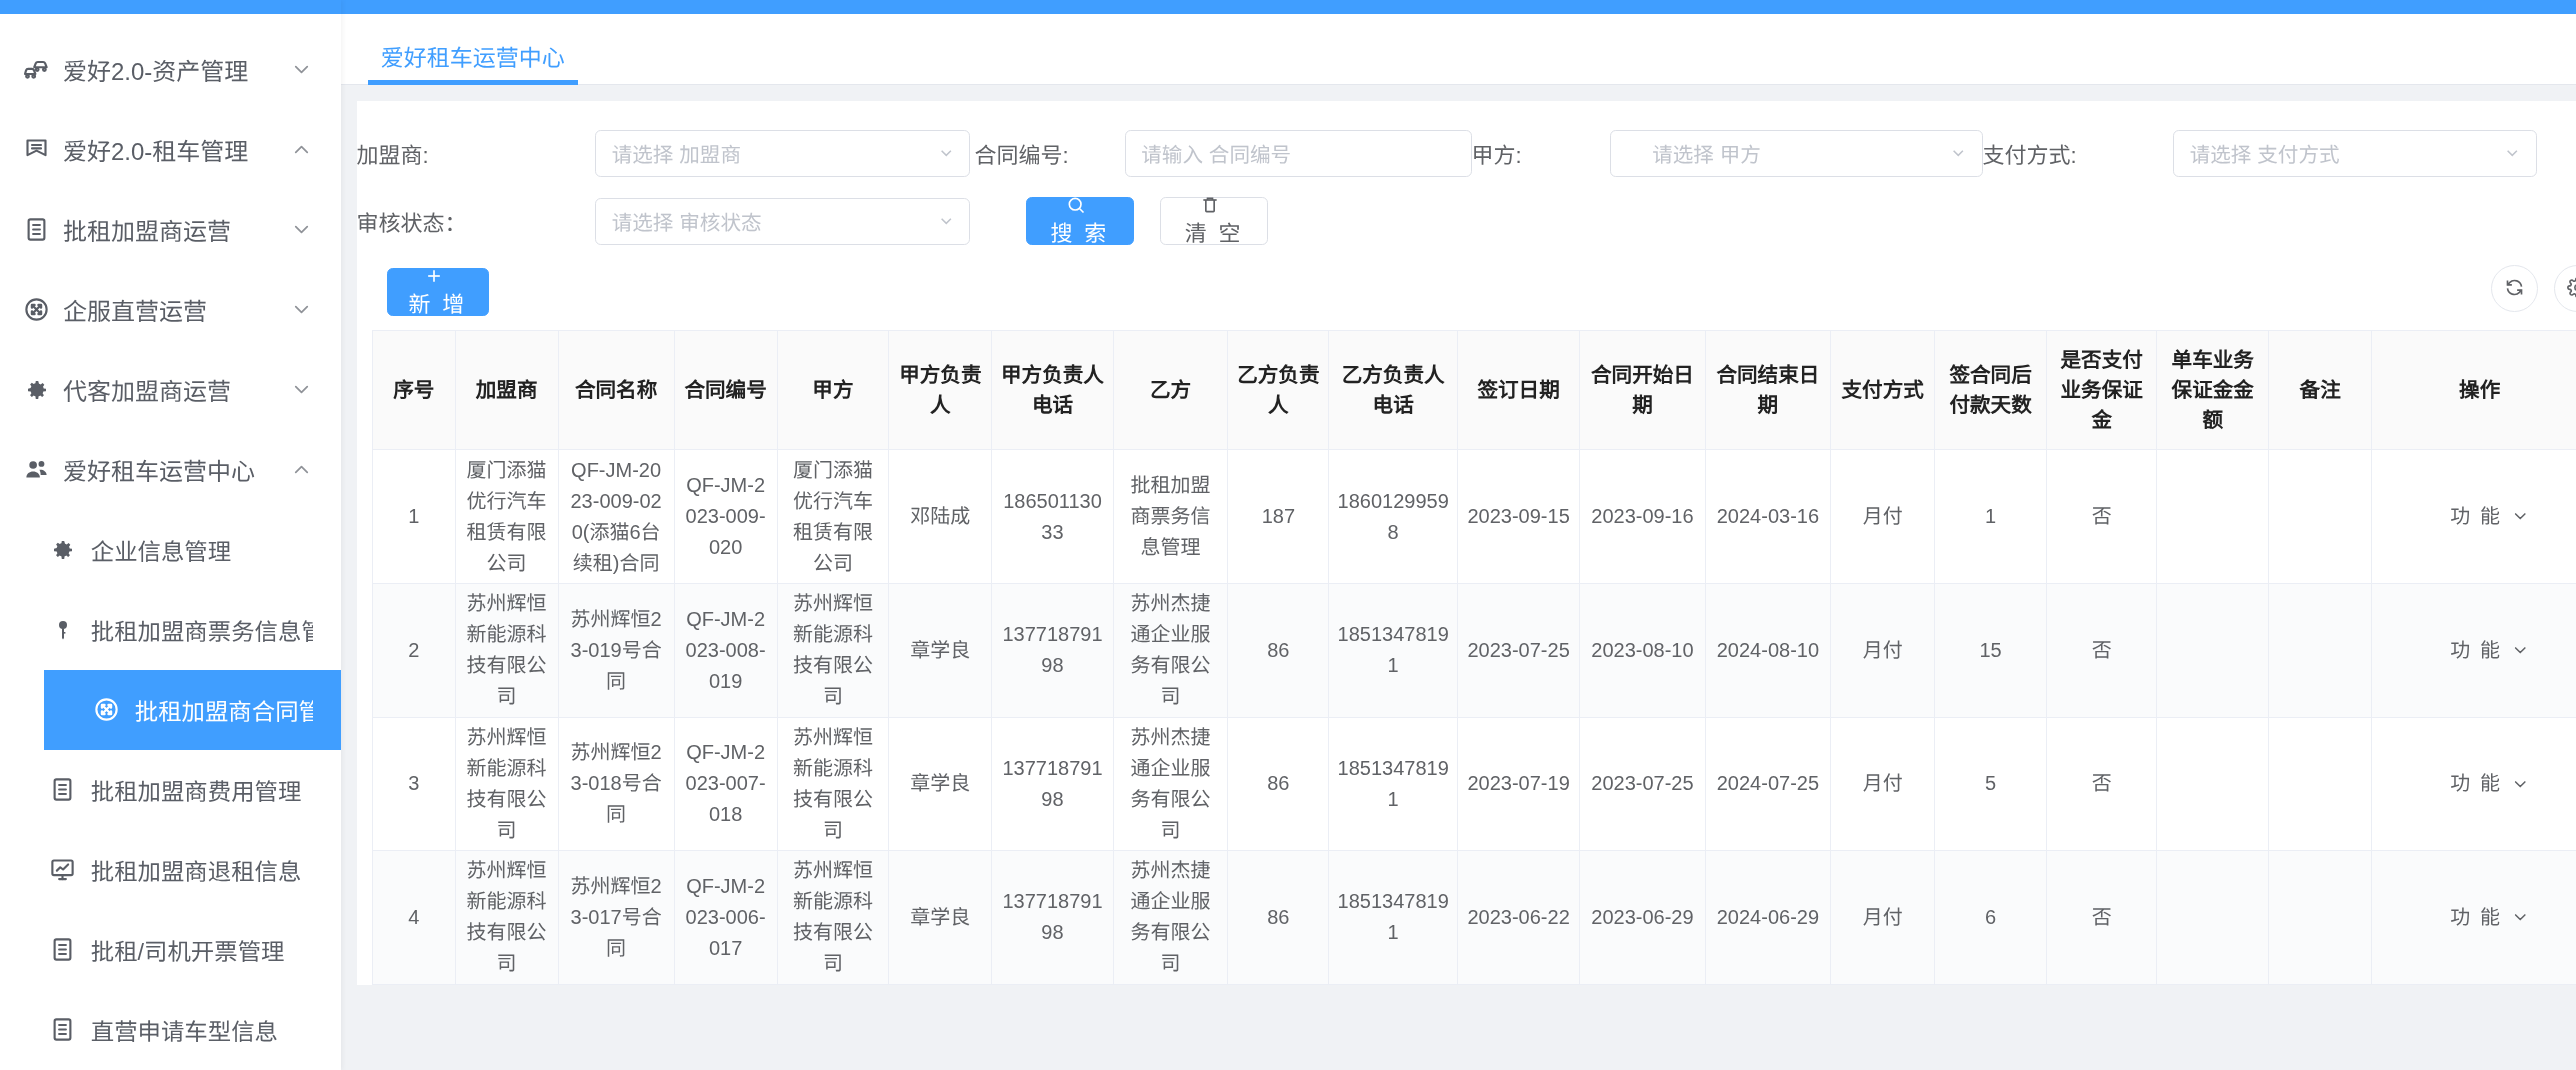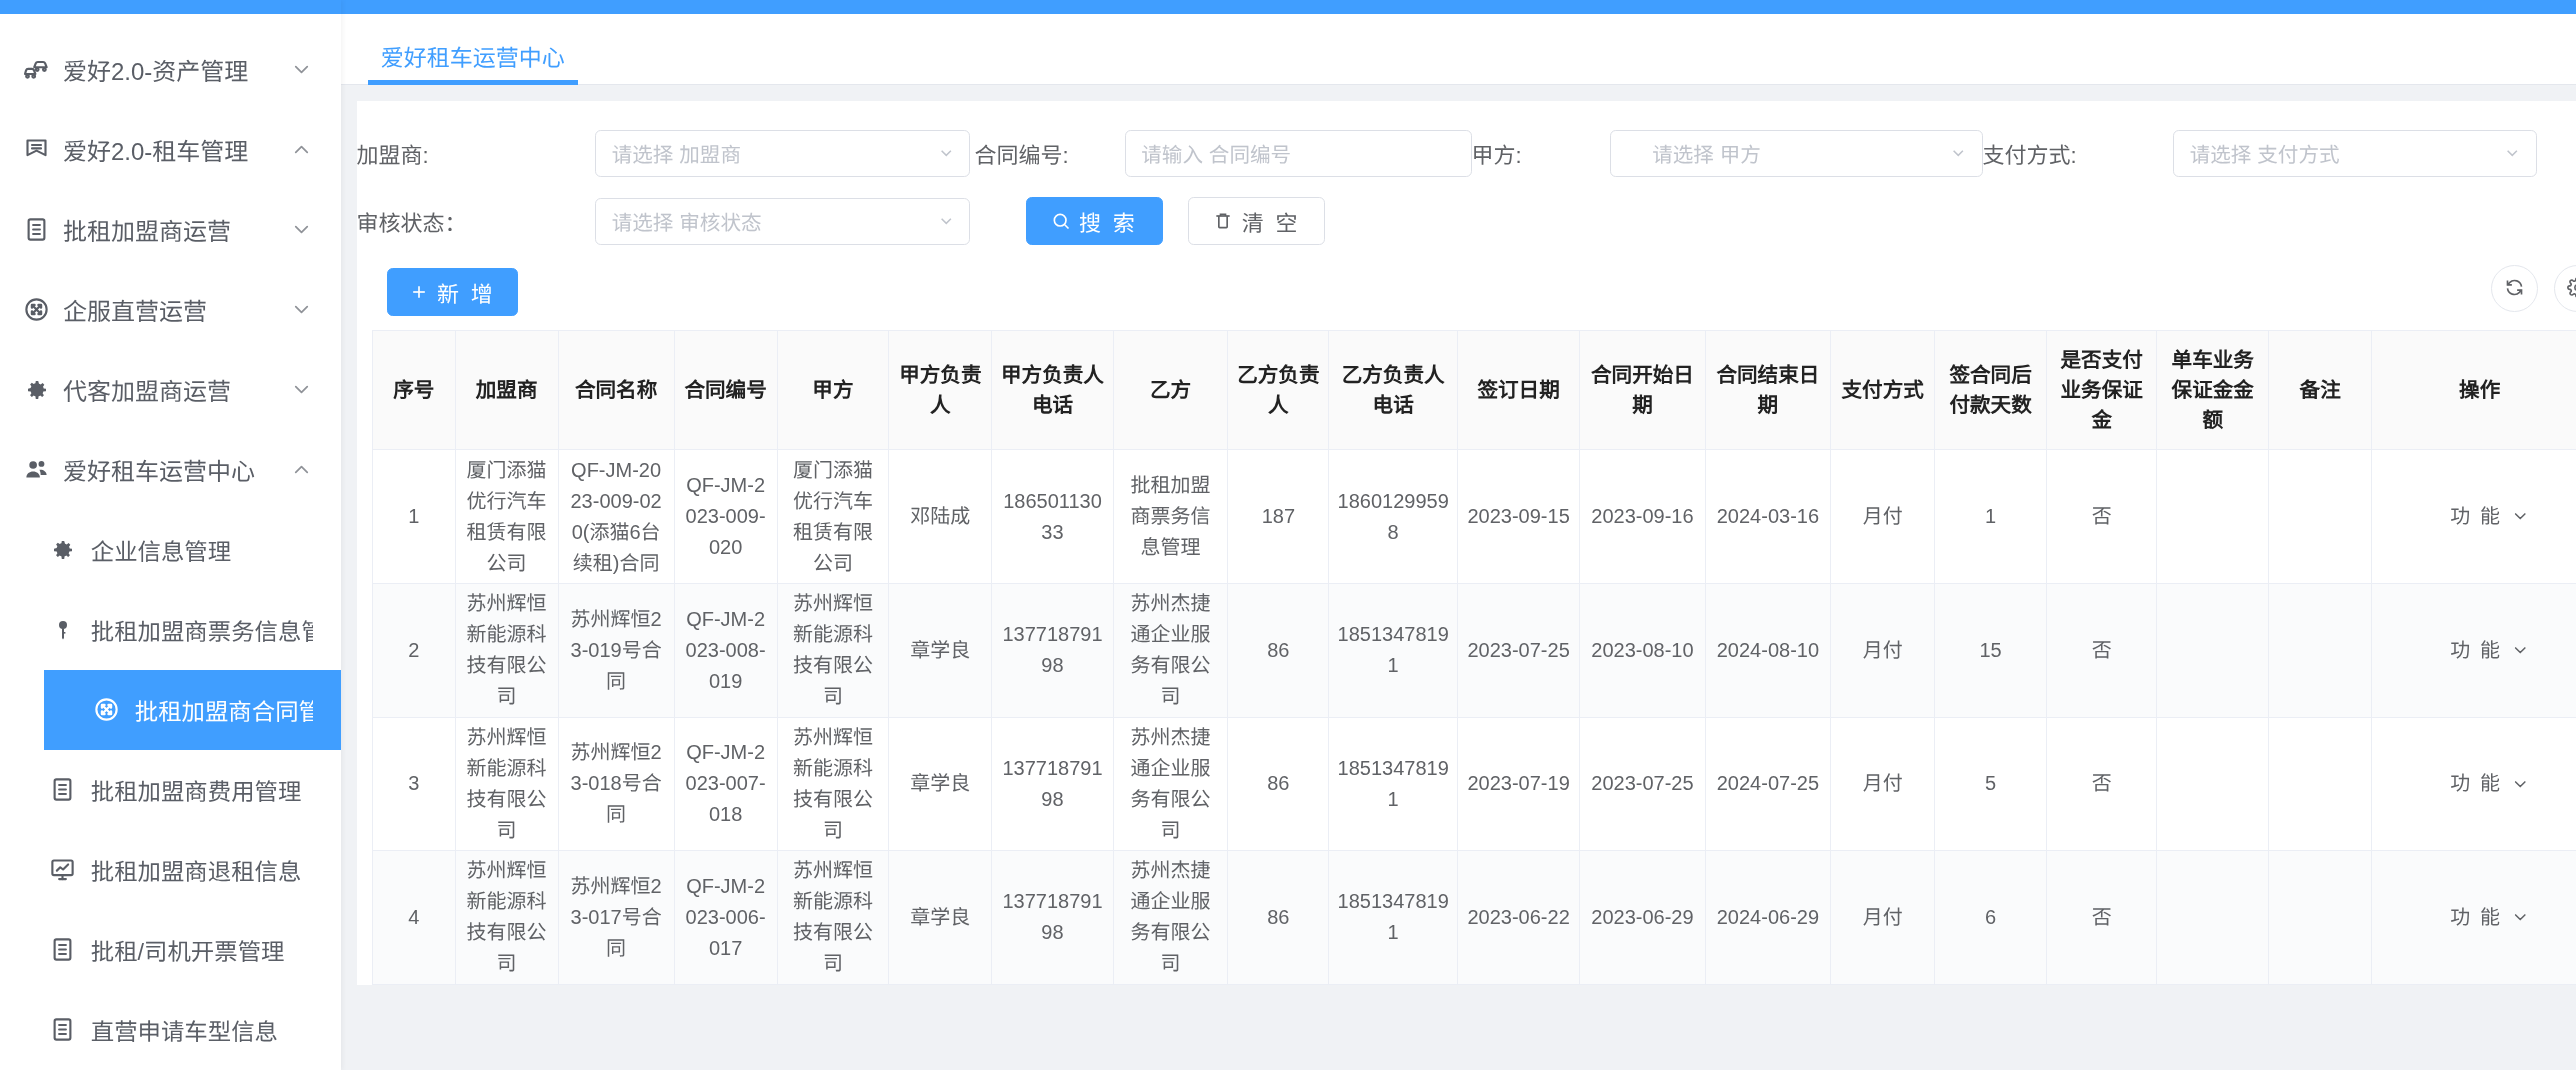--- a/index.html
+++ b/index.html
@@ -81,21 +81,21 @@
   }
   .fld .ph{font-size:20.6px;color:#c0c4cc;white-space:nowrap;overflow:hidden;}
   .fld .caret{
     position:absolute;right:14px;top:50%;transform:translateY(-50%);
     color:#c0c4cc;display:flex;align-items:center;
   }
 
   .btn{
     display:inline-flex;align-items:center;justify-content:center;
     height:48px;border-radius:5.7px;font-size:22px;cursor:pointer;
-    box-sizing:border-box;white-space:nowrap;
+    box-sizing:border-box;white-space:nowrap;flex-direction:column;
   }
   .btn .bi{display:inline-flex;align-items:center;margin-right:8.5px;}
   .btn-primary{background:#409eff;color:#fff;border:0.7px solid #409eff;padding:0 24px;letter-spacing:2.8px;}
   .btn-default{background:#fff;color:#606266;border:0.7px solid #dcdfe6;padding:0 24px;letter-spacing:2.8px;}
   .btn-add{background:#409eff;color:#fff;border:0.7px solid #409eff;padding:0 21px;height:48px;letter-spacing:2.8px;}
 
   .toolbar{display:flex;align-items:center;padding:12.8px 0 14px 30px;position:relative;}
   .tool-right{position:absolute;right:18.5px;top:10px;display:flex;align-items:center;gap:15.6px;}
   .circ-btn{
     width:47px;height:47px;border-radius:50%;border:0.7px solid #e4e7ed;background:#fff;

